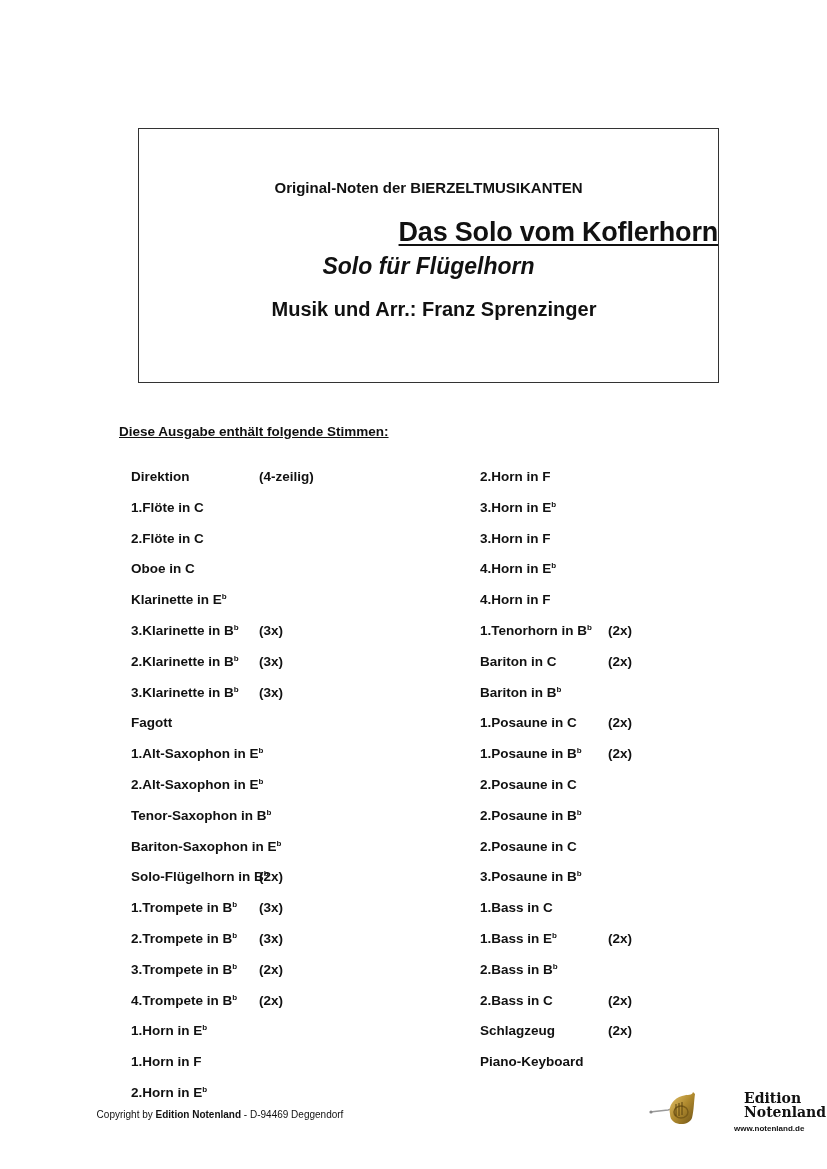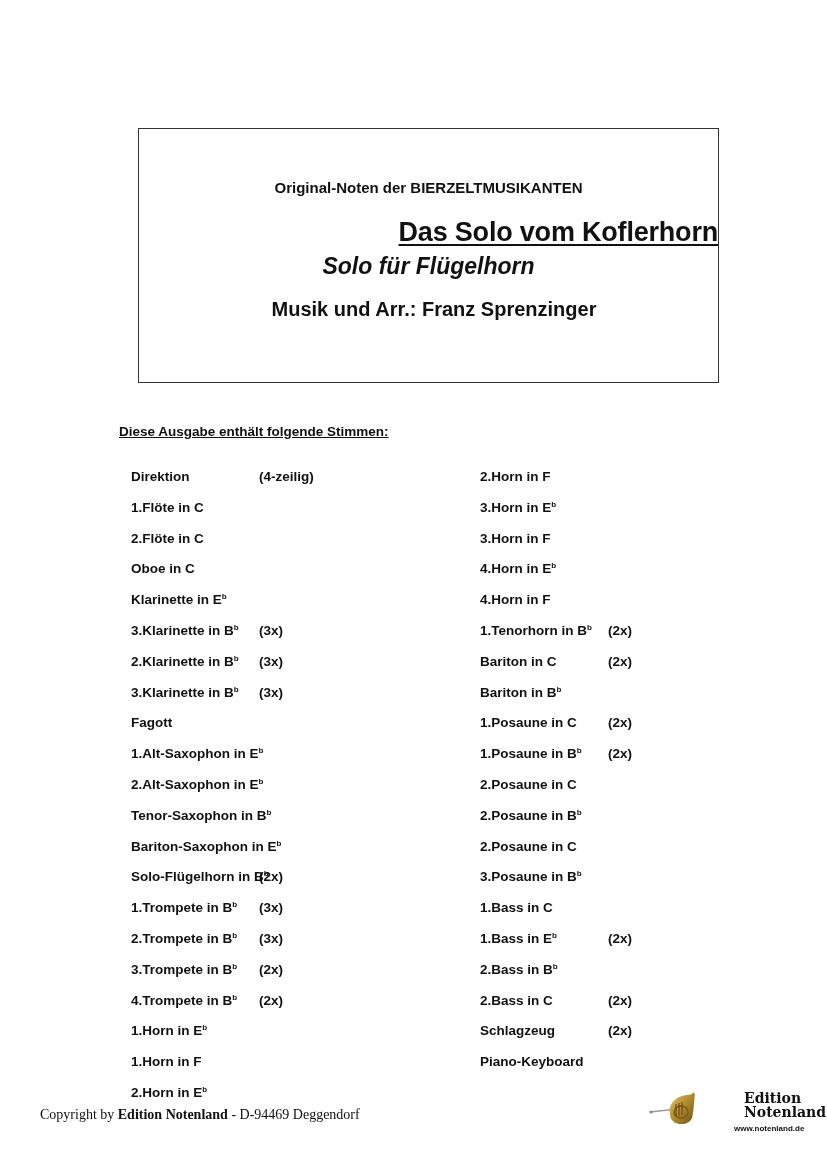--- a/index.html
+++ b/index.html
@@ -13,22 +13,22 @@
   .subtitle { position: absolute; left: 0; right: 0; top: 124px; font-size: 23px; font-weight: bold; font-style: italic; }
   .composer { position: absolute; left: 11px; right: 0; top: 169px; font-size: 20px; font-weight: bold; }
   .list-heading { position: absolute; left: 107px; top: 424px; font-size: 13.5px; font-weight: bold; text-decoration: underline; padding-left: 12px; }
   .col { position: absolute; top: 469px; }
   .col-left { left: 107px; }
   .col-right { left: 456px; }
   .row { height: 30.8px; position: relative; font-size: 13.5px; font-weight: bold; white-space: nowrap; }
   .row .name { position: absolute; left: 0; top: 0; margin-left: 24px; }
   .row .count { position: absolute; left: 152px; top: 0; }
   .row sup { font-size: 8px; vertical-align: 5px; line-height: 0; }
-  .copyright { position: absolute; left: 40px; width: 360px; top: 1108px; text-align: left;
-               font-family: Liberation Serif, serif; font-size: 14px; line-height: 13px; color: #111; }
+  .copyright { position: absolute; left: 40px; width: 360px; top: 1108px; text-align: center;
+               font-family: Liberation Sans, sans-serif; font-size: 10px; line-height: 13px; color: #111; }
   .copyright b { font-weight: bold; }
   .logo { position: absolute; left: 648px; top: 1086px; width: 140px; height: 54px; }
   .logo .horn { position: absolute; left: 0; top: 2px; width: 48px; height: 40px; }
   .logo .l1 { position: absolute; left: 52px; top: 5px; font-family: "DejaVu Serif", serif; font-weight: bold; font-size: 14px; line-height: 14px; margin-left: 44px; }
   .logo .l2 { position: absolute; left: 52px; top: 19px; font-family: "DejaVu Serif", serif; font-weight: bold; font-size: 14px; line-height: 14px; margin-left: 44px; }
   .logo .url { position: absolute; left: 52px; top: 38px; font-size: 8px; font-weight: bold; padding-left: 34px; }
 </style>
 </head>
 <body>
 

